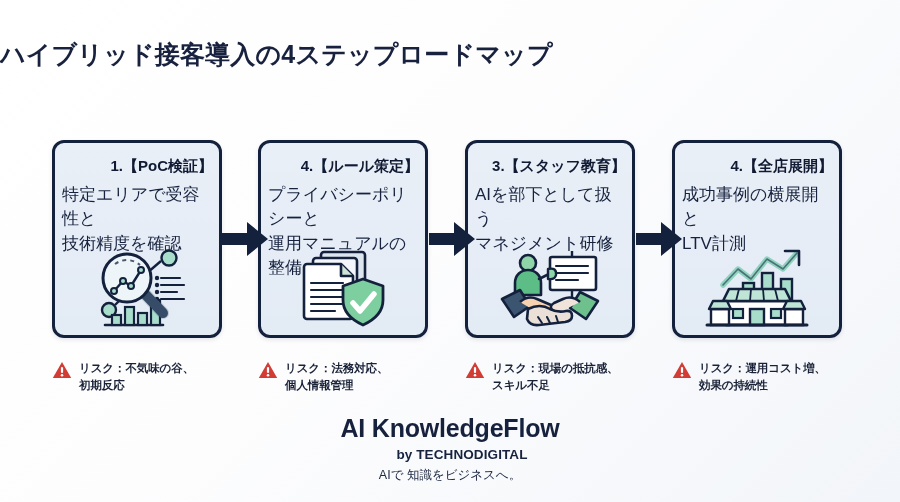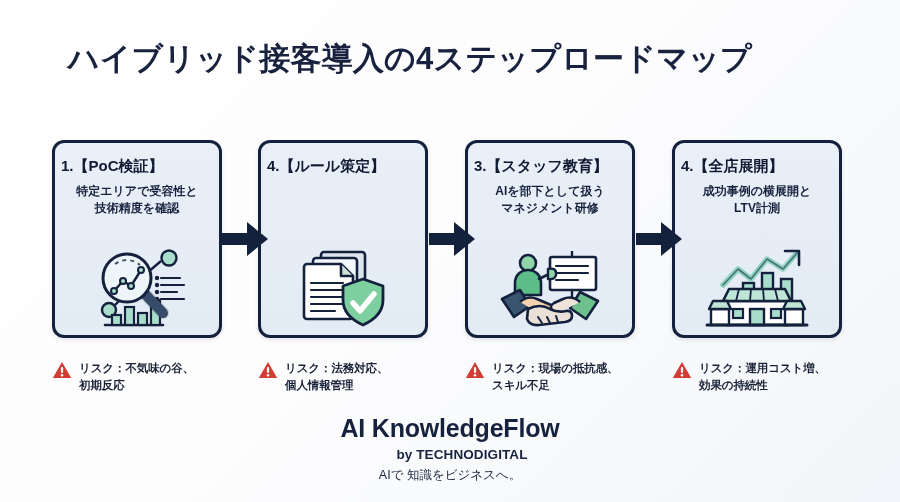--- a/index.html
+++ b/index.html
@@ -15,22 +15,22 @@
     position: relative;
     color: #14213d;
   }
 
   
   .page-title {
     position: absolute;
     top: 38px;
     left: 0;
     width: 752px;
-    text-align: right;
-    font-size: 31px;
+    text-align: left;
+    font-size: 25px;
     font-weight: 700;
     letter-spacing: 0.2px;
     color: #18223f;
     white-space: nowrap;
   }
 
   
   .cards-row {
     position: absolute;
     top: 140px;
@@ -50,32 +50,31 @@
     box-shadow: 0 2px 4px rgba(20,33,61,0.10);
     overflow: hidden;
   }
   .step-card.c1 { left: 0px; }
   .step-card.c2 { left: 206px; }
   .step-card.c3 { left: 413px; }
   .step-card.c4 { left: 620px; }
 
   .card-heading {
     margin: 14px 6px 0 6px;
-    text-align: left;
+    text-align: right;
     font-size: 15px;
     font-weight: 700;
     color: #101a33;
     line-height: 1.15;
     white-space: nowrap;
   }
   .card-desc {
     margin: 9px 7px 0 7px;
-    text-align: center;
-    font-size: 12px;
-    font-weight: 700;
+    font-size: 17px;
+    font-weight: 400;
     color: #16223e;
     line-height: 1.42;
   }
   .card-icon {
     position: absolute;
     bottom: 6px;
     left: 0;
     width: 100%;
     height: 84px;
     display: flex;
@@ -208,20 +207,22 @@
         <circle cx="29" cy="44" r="3" fill="#a8ddcb" stroke="#14213d" stroke-width="2"></circle>
         <circle cx="38" cy="34" r="3" fill="#a8ddcb" stroke="#14213d" stroke-width="2"></circle>
         <circle cx="46" cy="39" r="3" fill="#a8ddcb" stroke="#14213d" stroke-width="2"></circle>
         <circle cx="56" cy="23" r="3" fill="#a8ddcb" stroke="#14213d" stroke-width="2"></circle>
       </svg>
     </div>
   </div>
 
   <div class="step-card c2">
     <div class="card-heading">4.【ルール策定】</div>
+    <div class="card-desc" style="white-space:pre-line">プライバシーポリシーと
+運用マニュアルの整備</div>
     <div class="card-icon">
       <svg width="100" height="82" viewBox="0 0 100 82">
 
         <rect x="28" y="5" width="44" height="58" rx="3" fill="#dde6ef" stroke="#14213d" stroke-width="2.6"></rect>
 
         <rect x="20" y="11" width="44" height="58" rx="3" fill="#f3f7fb" stroke="#14213d" stroke-width="2.6"></rect>
 
         <path d="M14 17 h34 l12 12 v40 a3 3 0 0 1 -3 3 h-43 a3 3 0 0 1 -3 -3 v-49 a3 3 0 0 1 3 -3 z" fill="#ffffff" stroke="#14213d" stroke-width="2.6" stroke-linejoin="round"></path>
         <path d="M48 17 v12 h12" fill="#cfe3d8" stroke="#14213d" stroke-width="2.6" stroke-linejoin="round"></path>
 

